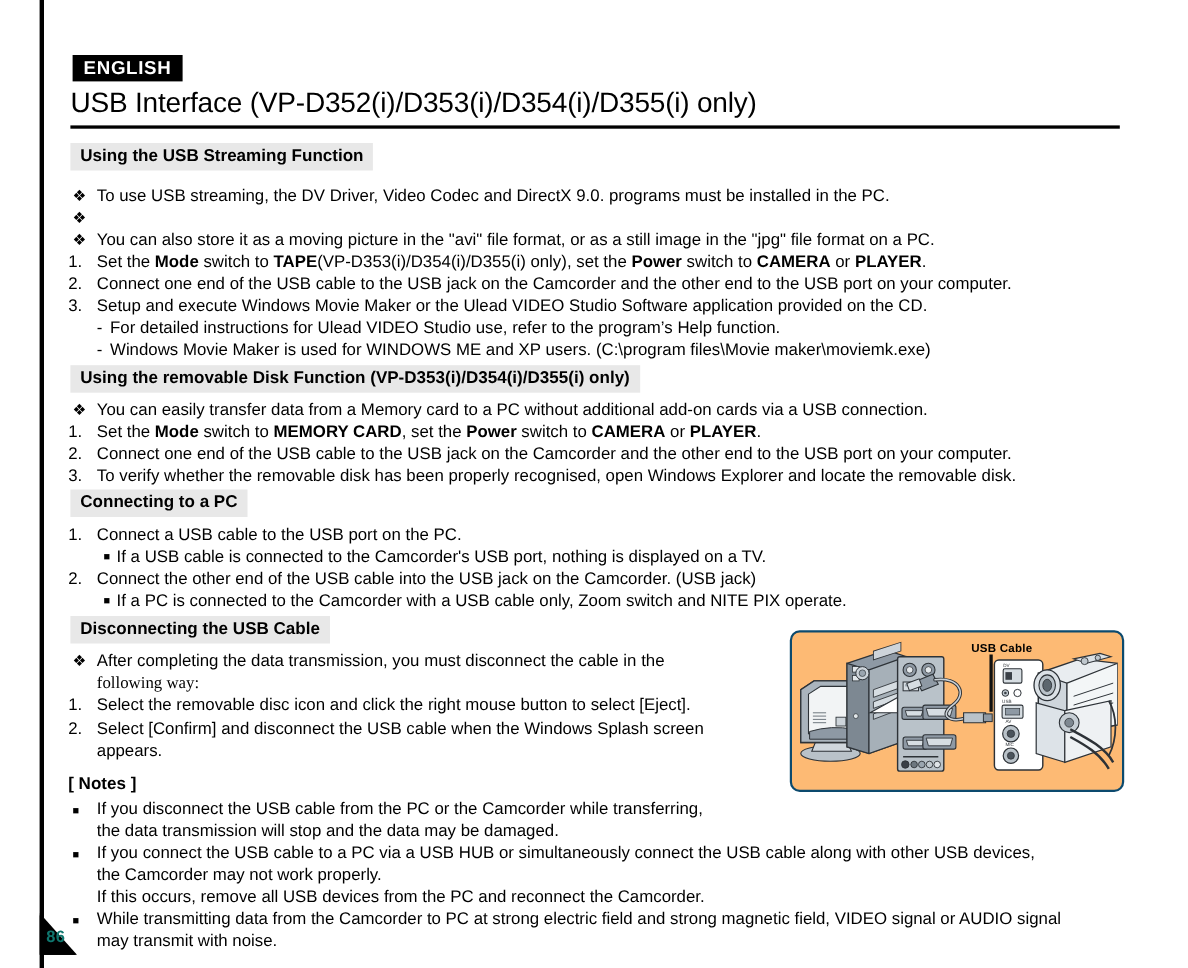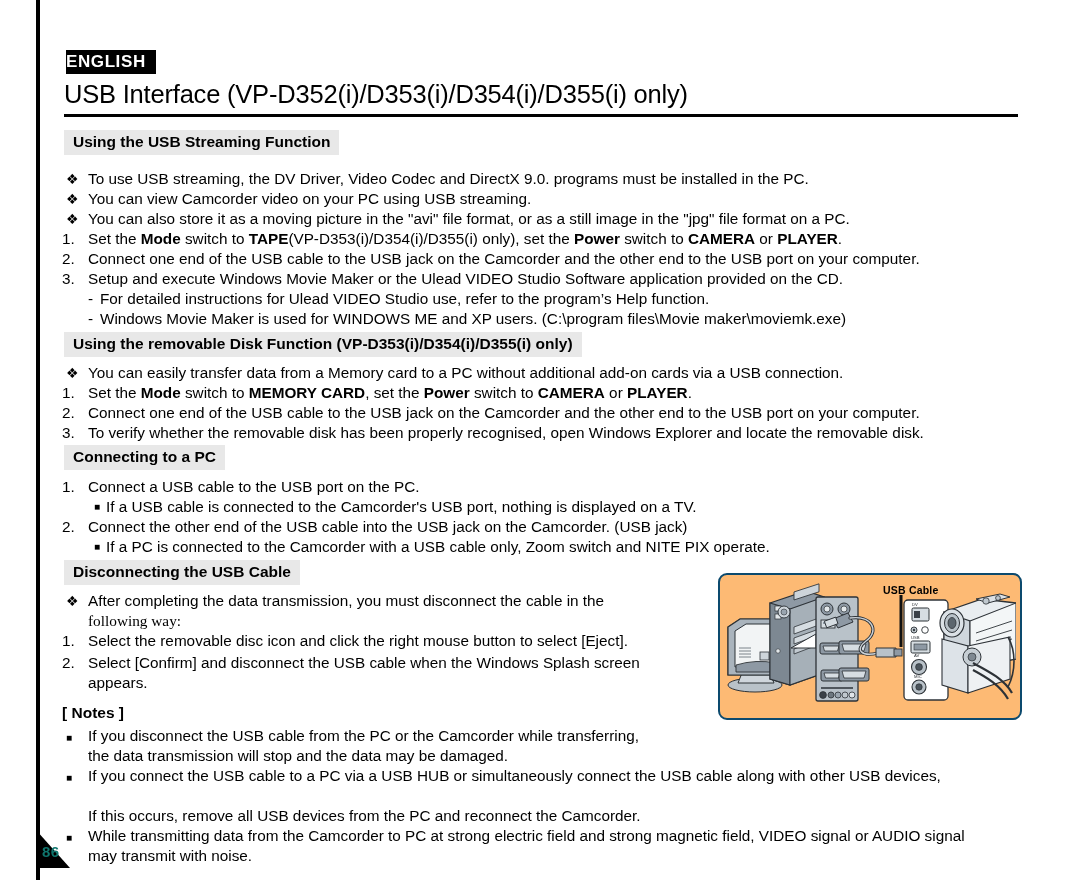--- a/index.html
+++ b/index.html
@@ -35,21 +35,21 @@
   
   .english-tag {
     position: absolute;
     left: 66px;
     top: 50px;
     background: #000;
     color: #fff;
     font-weight: bold;
     font-size: 17px;
     letter-spacing: .6px;
-    padding: 3px 10px 4px 0;
+    padding: 3px 10px 4px 10px;
     line-height: 1;
   }
 
   
   .page-title {
     position: absolute;
     left: 64px;
     top: 80px;
     font-size: 25.5px;
     font-weight: normal;
@@ -152,21 +152,20 @@
 
   <div class="page-title">USB Interface (VP-D352(i)/D353(i)/D354(i)/D355(i) only)</div>
   <div class="title-rule"></div>
 
   <div class="sec-bar" style="left:64px; top:130px;">Using the USB Streaming Function</div>
 
   <div class="mk" style="left:66px; top:168px;"><span class="club">❖</span></div>
   <div class="row" style="left:88px; top:168px;">To use USB streaming, the DV Driver, Video Codec and DirectX 9.0. programs must be installed in the PC.</div>
 
   <div class="mk" style="left:66px; top:188px;"><span class="club">❖</span></div>
-  <div class="row" style="left:88px; top:188px;">You can view Camcorder video on your PC using USB streaming.</div>
 
   <div class="mk" style="left:66px; top:208px;"><span class="club">❖</span></div>
   <div class="row" style="left:88px; top:208px;">You can also store it as a moving picture in the "avi" file format, or as a still image in the "jpg" file format on a PC.</div>
 
   <div class="mk" style="left:62px; top:228px;">1.</div>
   <div class="row" style="left:88px; top:228px;">Set the <b>Mode</b> switch to <b>TAPE</b>(VP-D353(i)/D354(i)/D355(i) only), set the <b>Power</b> switch to <b>CAMERA</b> or <b>PLAYER</b>.</div>
 
   <div class="mk" style="left:62px; top:248px;">2.</div>
   <div class="row" style="left:88px; top:248px;">Connect one end of the USB cable to the USB jack on the Camcorder and the other end to the USB port on your computer.</div>
 
@@ -221,20 +220,21 @@
   <div class="row" style="left:88px; top:672px;">appears.</div>
 
   <div class="notes-title" style="left:62px; top:704px;">[ Notes ]</div>
 
   <div class="mk" style="left:66px; top:727px;"><span class="sq">■</span></div>
   <div class="row" style="left:88px; top:725px;">If you disconnect the USB cable from the PC or the Camcorder while transferring,</div>
   <div class="row" style="left:88px; top:745px;">the data transmission will stop and the data may be damaged.</div>
 
   <div class="mk" style="left:66px; top:767px;"><span class="sq">■</span></div>
   <div class="row" style="left:88px; top:765px;">If you connect the USB cable to a PC via a USB HUB or simultaneously connect the USB cable along with other USB devices,</div>
+  <div class="row" style="left:88px; top:785px;">the Camcorder may not work properly.</div>
   <div class="row" style="left:88px; top:805px;">If this occurs, remove all USB devices from the PC and reconnect the Camcorder.</div>
 
   <div class="mk" style="left:66px; top:827px;"><span class="sq">■</span></div>
   <div class="row" style="left:88px; top:825px;">While transmitting data from the Camcorder to PC at strong electric field and strong magnetic field, VIDEO signal or AUDIO signal</div>
   <div class="row" style="left:88px; top:845px;">may transmit with noise.</div>
 
   <div class="pagenum">
     <svg width="56" height="46" viewBox="0 0 56 46">
       <path d="M0 44 L0 8 L33 44 Z" fill="#000"></path>
       <path d="M0 8 L33 44 L0 44 Z" fill="#000"></path>

